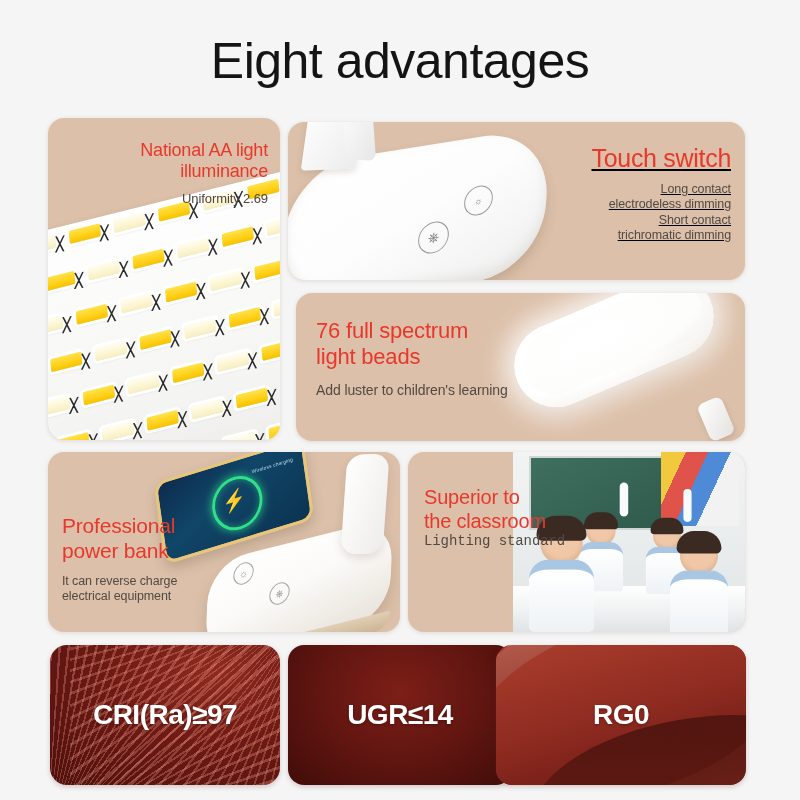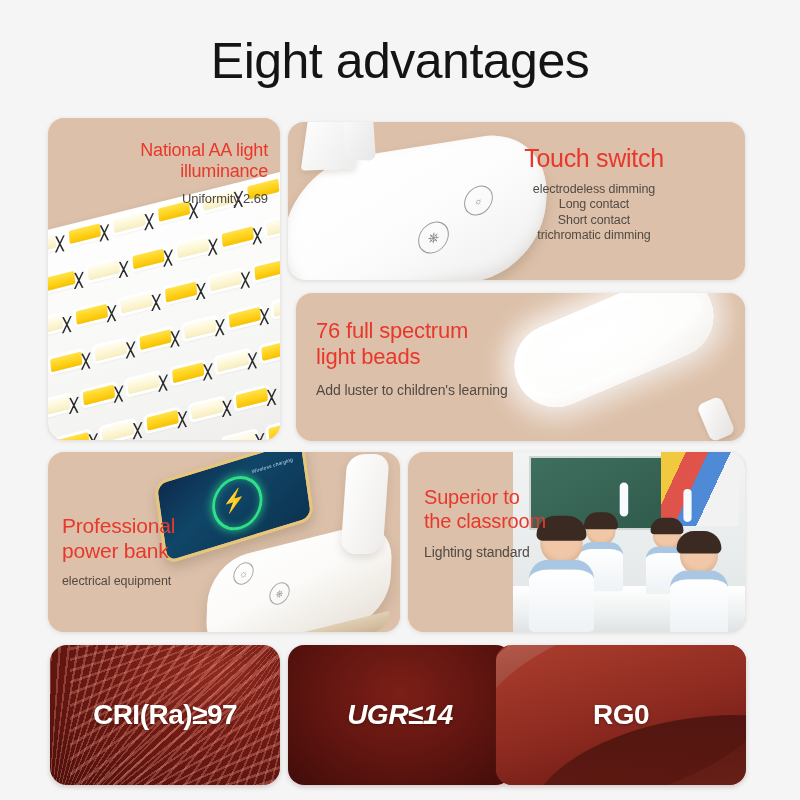--- a/index.html
+++ b/index.html
@@ -126,24 +126,25 @@
 
   
   #card-touch {
     left: 288px;
     top: 122px;
     width: 457px;
     height: 158px;
     background: #dcc0a9;
   }
   #card-touch .txt {
-    right: 26px;
+    right: 14px;
     top: 22px;
     width: 250px;
-    text-align: center;
+    text-align: right;
+    text-decoration: underline;
   }
   #card-touch .headline { font-size: 25px; letter-spacing: -0.3px; }
   #card-touch .sub { margin-top: 8px; font-size: 12.5px; line-height: 1.24; }
 
   .lamp-base {
     position: absolute;
     left: -6px;
     top: 26px;
     width: 266px;
     height: 142px;
@@ -359,21 +360,21 @@
     background: #dcc0a9;
   }
   #card-classroom .txt {
     left: 16px;
     top: 34px;
     width: 185px;
     text-align: left;
     z-index: 8;
   }
   #card-classroom .headline { font-size: 20px; }
-  #card-classroom .sub { margin-top: 11px; font-size: 14px; }
+  #card-classroom .sub { font-size: 14px; font-family: Liberation Mono, monospace; }
 
   .classroom-photo {
     position: absolute;
     right: 0; top: 0;
     width: 232px;
     height: 180px;
     overflow: hidden;
     z-index: 3;
   }
   .cr-wall {
@@ -479,21 +480,20 @@
     right: -70px; top: -60px;
     width: 280px; height: 230px;
     background: repeating-conic-gradient(from 95deg at 88% 6%,
       rgba(255,175,155,0.26) 0deg 0.6deg, rgba(255,175,155,0) 0.6deg 2.4deg);
     z-index: 2;
   }
   #metric-ugr {
     left: 288px;
     width: 224px;
     background: radial-gradient(ellipse at 50% 34%, #7c1f17 0%, #631611 48%, #410c09 100%);
-    font-style: italic;
   }
   #metric-rg0 {
     left: 496px;
     width: 250px;
     background: linear-gradient(165deg, #9c3528 0%, #8e2d22 42%, #7a241b 100%);
   }
   #metric-rg0 .swoosh {
     position: absolute;
     left: -40px; top: -46px;
     width: 330px; height: 190px;
@@ -639,22 +639,22 @@
 
   <div class="card" id="card-touch">
     <div class="lamp-arm"></div>
     <div class="lamp-arm2"></div>
     <div class="lamp-base"></div>
     <div class="touch-btn" id="btn-bright">☼</div>
     <div class="touch-btn" id="btn-power">⎈</div>
     <div class="txt">
       <div class="headline">Touch switch</div>
       <div class="sub">
+        <div>Long contact</div>
         <div>electrodeless dimming</div>
-        <div>Long contact</div>
         <div>Short contact</div>
         <div>trichromatic dimming</div>
       </div>
     </div>
   </div>
 
   <div class="card" id="card-beads">
     <div class="lamp-hinge"></div>
     <div class="lamp-head"></div>
     <div class="txt">
@@ -675,20 +675,21 @@
       <div class="phone-note">Wireless charging</div>
       <div class="charge-ring"></div>
       <div class="bolt">⚡</div>
     </div>
     <div class="txt">
       <div class="headline">
         <span>Professional</span><br>
         <span>power bank</span>
       </div>
       <div class="sub">
+        <div>It can reverse charge</div>
         <div>electrical equipment</div>
       </div>
     </div>
   </div>
 
   <div class="card" id="card-classroom">
     <div class="classroom-photo">
       <div class="cr-wall"></div>
       <div class="cr-board"></div>
       <div class="cr-poster"></div>

